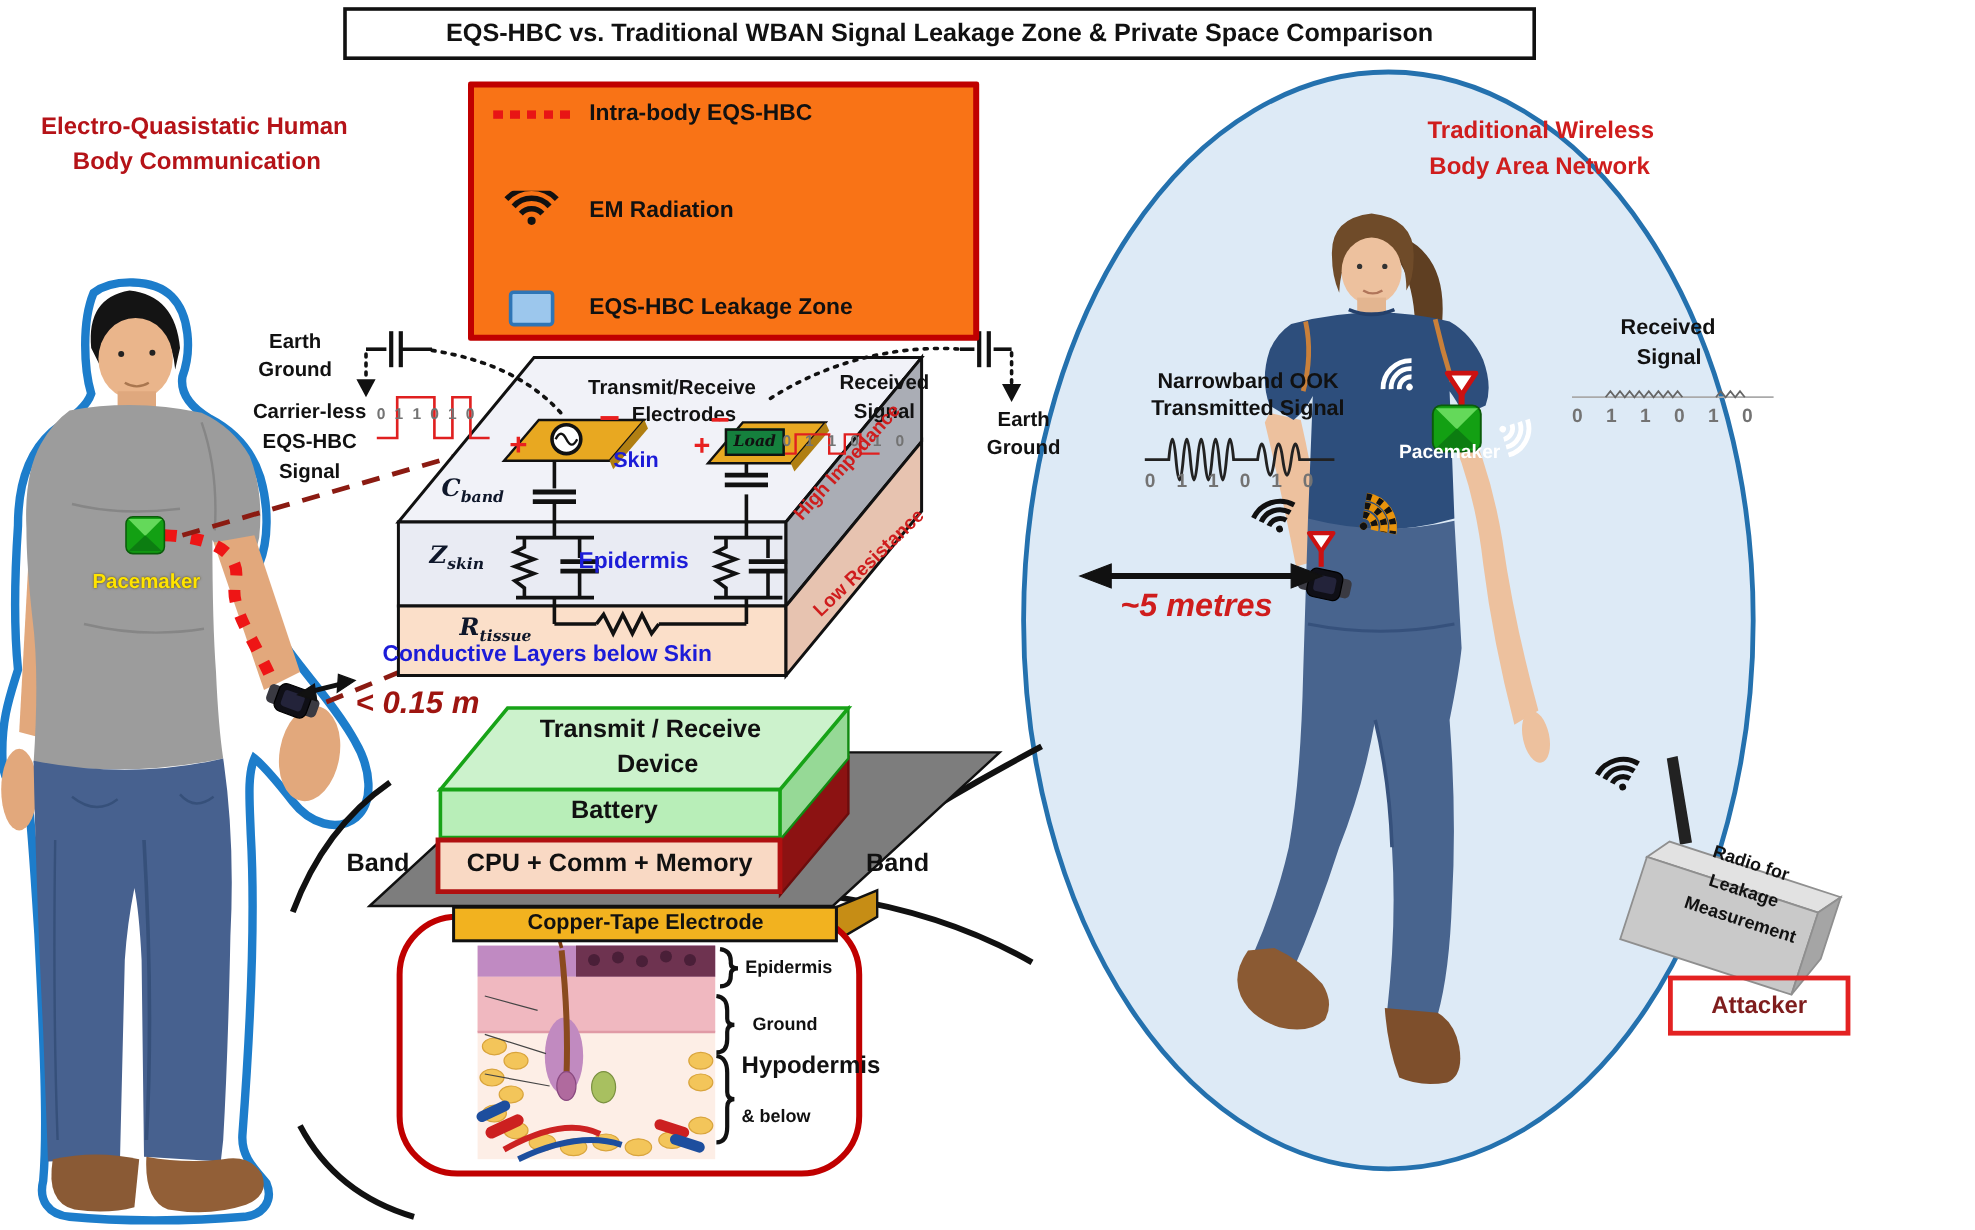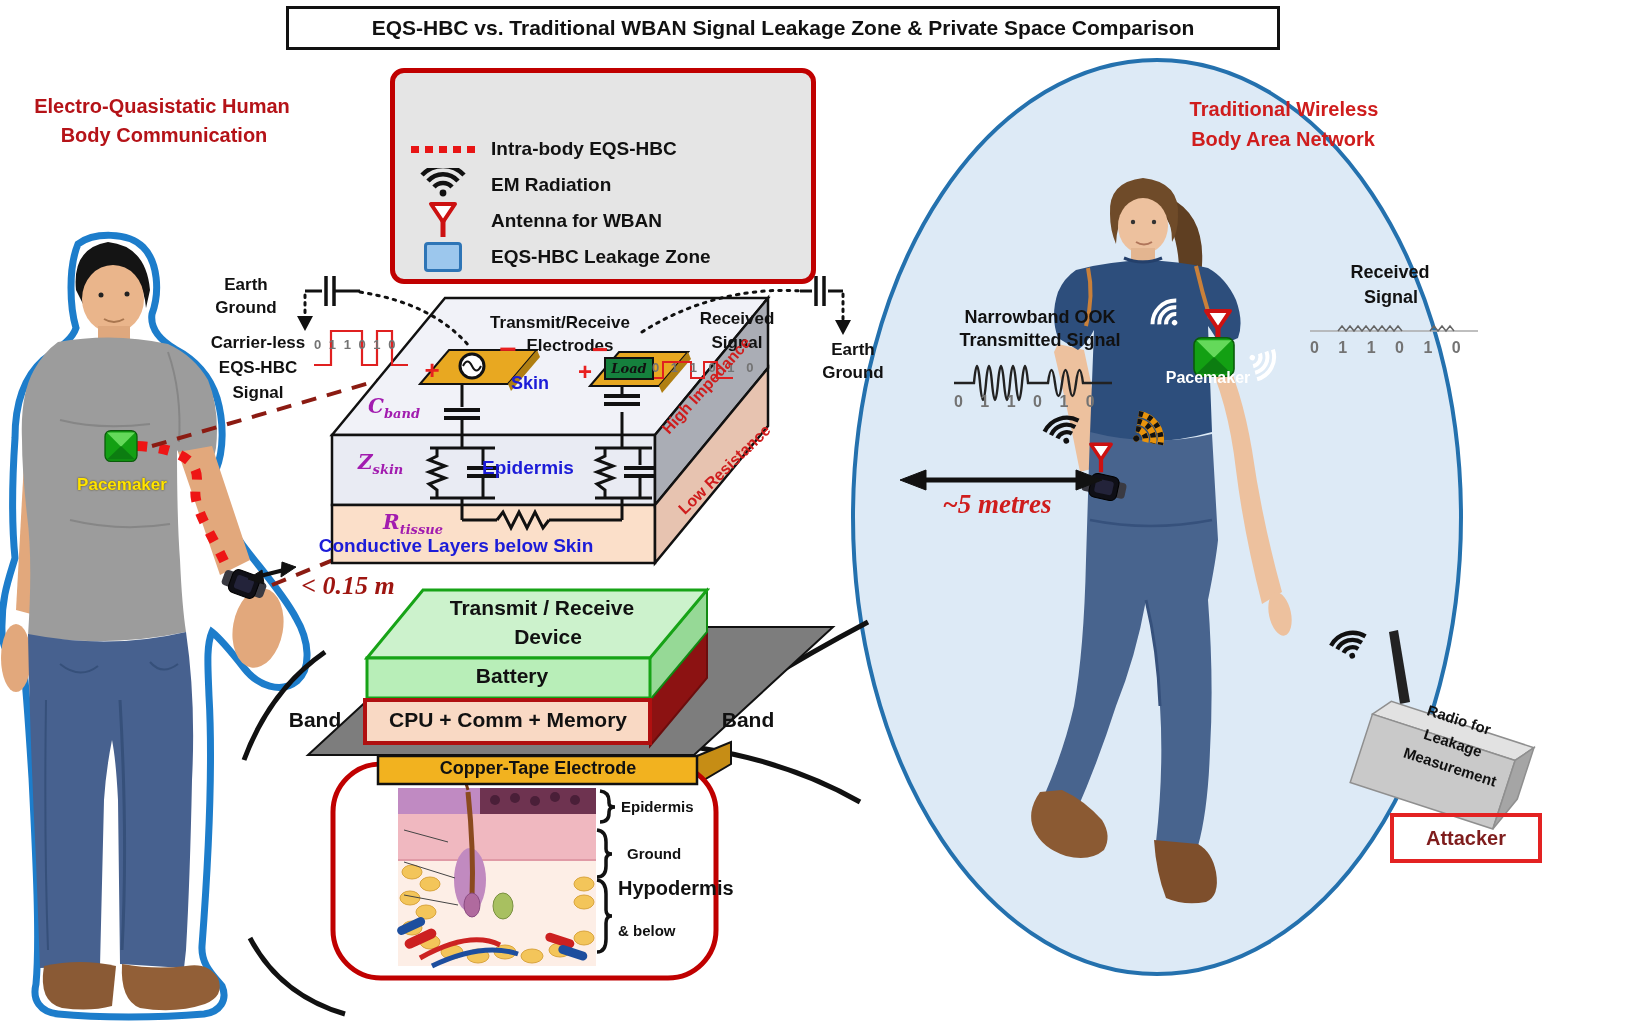--- a/index.html
+++ b/index.html
@@ -9,29 +9,29 @@
   .t{position:absolute;font-weight:bold;white-space:nowrap;color:#111;
      transform:translateX(-50%);line-height:1.05;font-family:"Liberation Sans",sans-serif}
   .la{transform:none}
   .rc{transform:translate(-50%,-50%)}
   .red{color:#b51318}
   .brightred{color:#cf1d1d}
   .blue{color:#1c1cd8}
   .yellow{color:#ffe400;text-shadow:0 0 2px #4a3c00}
   .white{color:#fff}
   .math{font-family:"DejaVu Serif",serif;font-style:italic;font-weight:bold;
-        font-size:20px;transform:none;color:#a21caf}
+        font-size:20px;transform:none;color:#0f172a}
   .math sub{font-size:13px;font-style:italic}
-  .serifi{font-family:Liberation Serif, serif;font-style:italic}
+  .serifi{font-family:Liberation Sans, sans-serif;font-style:italic}
   .titlebox{position:absolute;left:286px;top:6px;width:988px;height:38px;
             border:3px solid #111;background:#fff;display:flex;align-items:center;
             justify-content:center;font-size:21px;font-weight:bold;color:#111}
   .legendbox{position:absolute;left:390px;top:68px;width:416px;height:198px;
-             border:5px solid #c00000;border-radius:14px;background:#e5e5e5;
-             display:flex;flex-direction:column;justify-content:flex-end;padding:4px 0}
+             border:5px solid #c00000;border-radius:2px;background:#f97316;
+             display:flex;flex-direction:column;justify-content:space-between;padding:4px 0}
   .lrow{display:flex;align-items:center;height:36px}
   .licon{width:96px;display:flex;align-items:center;justify-content:center;flex:0 0 96px}
   .llabel{font-size:19px;font-weight:bold;color:#111}
   .dotline{width:64px;height:7px;
            background:repeating-linear-gradient(90deg,#e81515 0 8px,transparent 8px 14px)}
   .bluesq{width:32px;height:24px;border:3px solid #2e75b6;border-radius:4px;background:#9cc7ed}
   .bits{position:absolute;font-weight:bold;color:#737373;font-family:"Liberation Sans",sans-serif}
   .loadbox{position:absolute;left:604px;top:357px;width:46px;height:19px;border:2px solid #111;
            background:#15803d;display:flex;align-items:center;justify-content:center;
            font-family:"DejaVu Serif",serif;font-style:italic;font-weight:bold;font-size:13px;color:#111}
@@ -319,31 +319,20 @@
           <path d="M-15,-11 A20,20 0 0 1 15,-11" stroke="currentColor" fill="none"></path>
           <path d="M-21,-17 A29,29 0 0 1 21,-17" stroke="currentColor" fill="none"></path>
           <circle cx="0" cy="1" r="3.4" fill="currentColor"></circle>
         </g>
       </svg>
     </span>
     <span class="llabel">EM Radiation</span>
   </div>
   <div class="lrow">
     <span class="licon">
-      <svg width="34" height="40" viewBox="-17 -18 34 40">
-        <g style="color:#cc1111">
-          <path d="M-12,-15 L12,-15 L0,3 Z" fill="#fff" stroke="currentColor" stroke-width="4" stroke-linejoin="round"></path>
-          <path d="M0,0 V18" stroke="currentColor" stroke-width="5"></path>
-        </g>
-      </svg>
-    </span>
-    <span class="llabel">Antenna for WBAN</span>
-  </div>
-  <div class="lrow">
-    <span class="licon">
           <span class="bluesq"></span>
         </span>
     <span class="llabel">EQS-HBC Leakage Zone</span>
   </div>
 </div>
 
 <div class="t red" style="left:162px;top:96px;font-size:20px">Electro-Quasistatic Human</div>
 <div class="t red" style="left:164px;top:125px;font-size:20px">Body Communication</div>
 
 <div class="t yellow" style="left:122px;top:476px;font-size:17px">Pacemaker</div>

